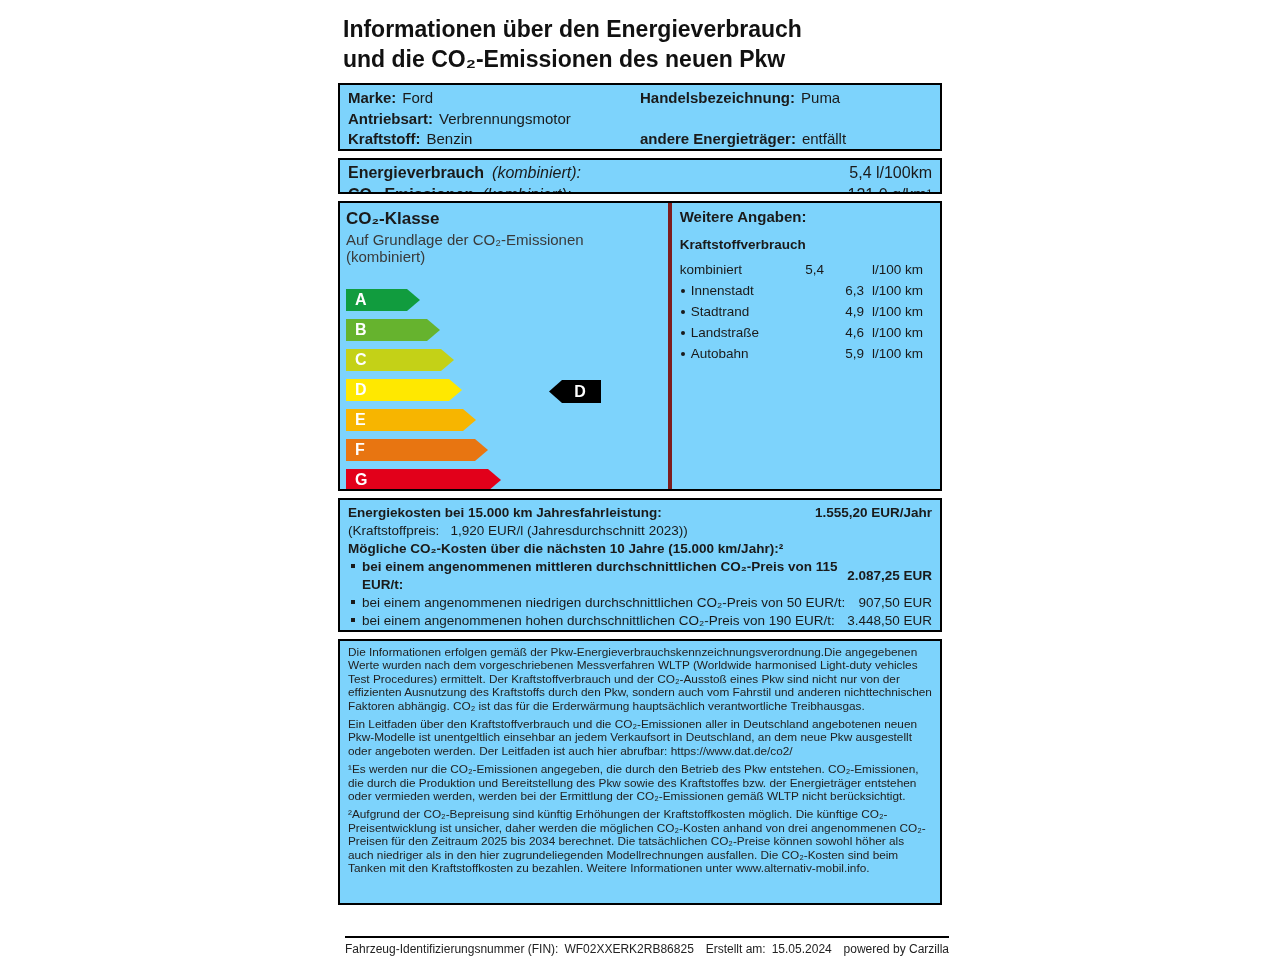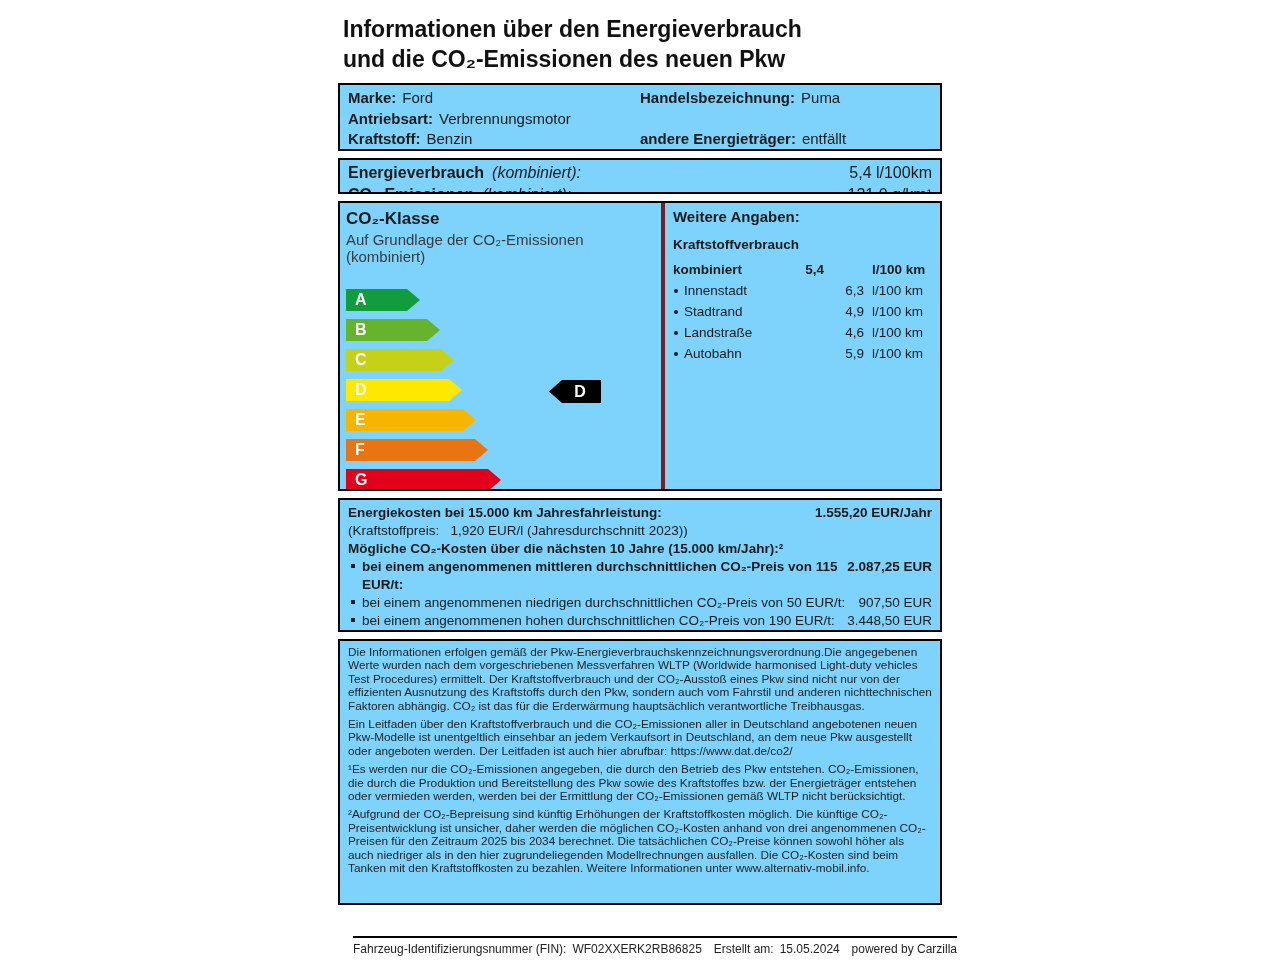--- a/index.html
+++ b/index.html
@@ -61,46 +61,46 @@
     color: #fff; font-size: 16px; font-weight: 600;
     display: flex; align-items: center; justify-content: center;
     padding-left: 10px; box-sizing: border-box;
   }
 
   
   .wa-heading { font-size: 15px; font-weight: 700; margin-bottom: 12px; }
   .wa-subheading { font-size: 13.5px; font-weight: 700; margin-bottom: 7px; }
   .wa-row { display: grid; grid-template-columns: 1fr 34px 60px; column-gap: 8px; font-size: 13.5px; line-height: 21px; }
   .wa-row .wa-value { text-align: right; }
-  .wa-row.bold { font-weight: 700; gap: 48px; }
+  .wa-row.bold { font-weight: 400; gap: 48px; }
   .wa-row.bulleted .wa-label { position: relative; padding-left: 11px; }
   .wa-row.bulleted .wa-label::before {
     content: ""; position: absolute; left: 1px; top: 9px;
     width: 4px; height: 4px; background: #1a1a1a; border-radius: 50%;
   }
 
   
   .costs-box { height: 134px; padding: 4px 8px; font-size: 13.5px; }
-  .cost-row { display: flex; line-height: 18px; align-items: flex-start; }
+  .cost-row { display: flex; line-height: 18px; align-items: center; }
   .cost-row .cost-value { margin-left: auto; white-space: nowrap; }
   .cost-row.bold { font-weight: 700; }
   .cost-row.bulleted .cost-label { position: relative; padding-left: 14px; }
   .cost-row.bulleted .cost-label::before {
     content: ""; position: absolute; left: 3px; top: 6px;
     width: 4px; height: 4px; background: #1a1a1a;
   }
 
   
   .legal-box { height: 266px; padding: 5px 8px; font-size: 11.8px; line-height: 13.4px; color: #222; }
   .legal-box p { margin: 0 0 5px 0; }
   .legal-box p:last-child { margin-bottom: 0; }
 
   
   .footer {
-    position: absolute; top: 922px; left: 15px; width: 604px;
+    position: absolute; top: 922px; left: 7px; width: 604px;
     border-top: 2px solid #000; padding-top: 4px;
     display: flex; justify-content: space-between; align-items: baseline;
     font-size: 12px; color: #222;
   }
   .footer .grp { display: flex; gap: 6px; }
 </style>
 </head>
 <body>
 
 <div class="sheet">

